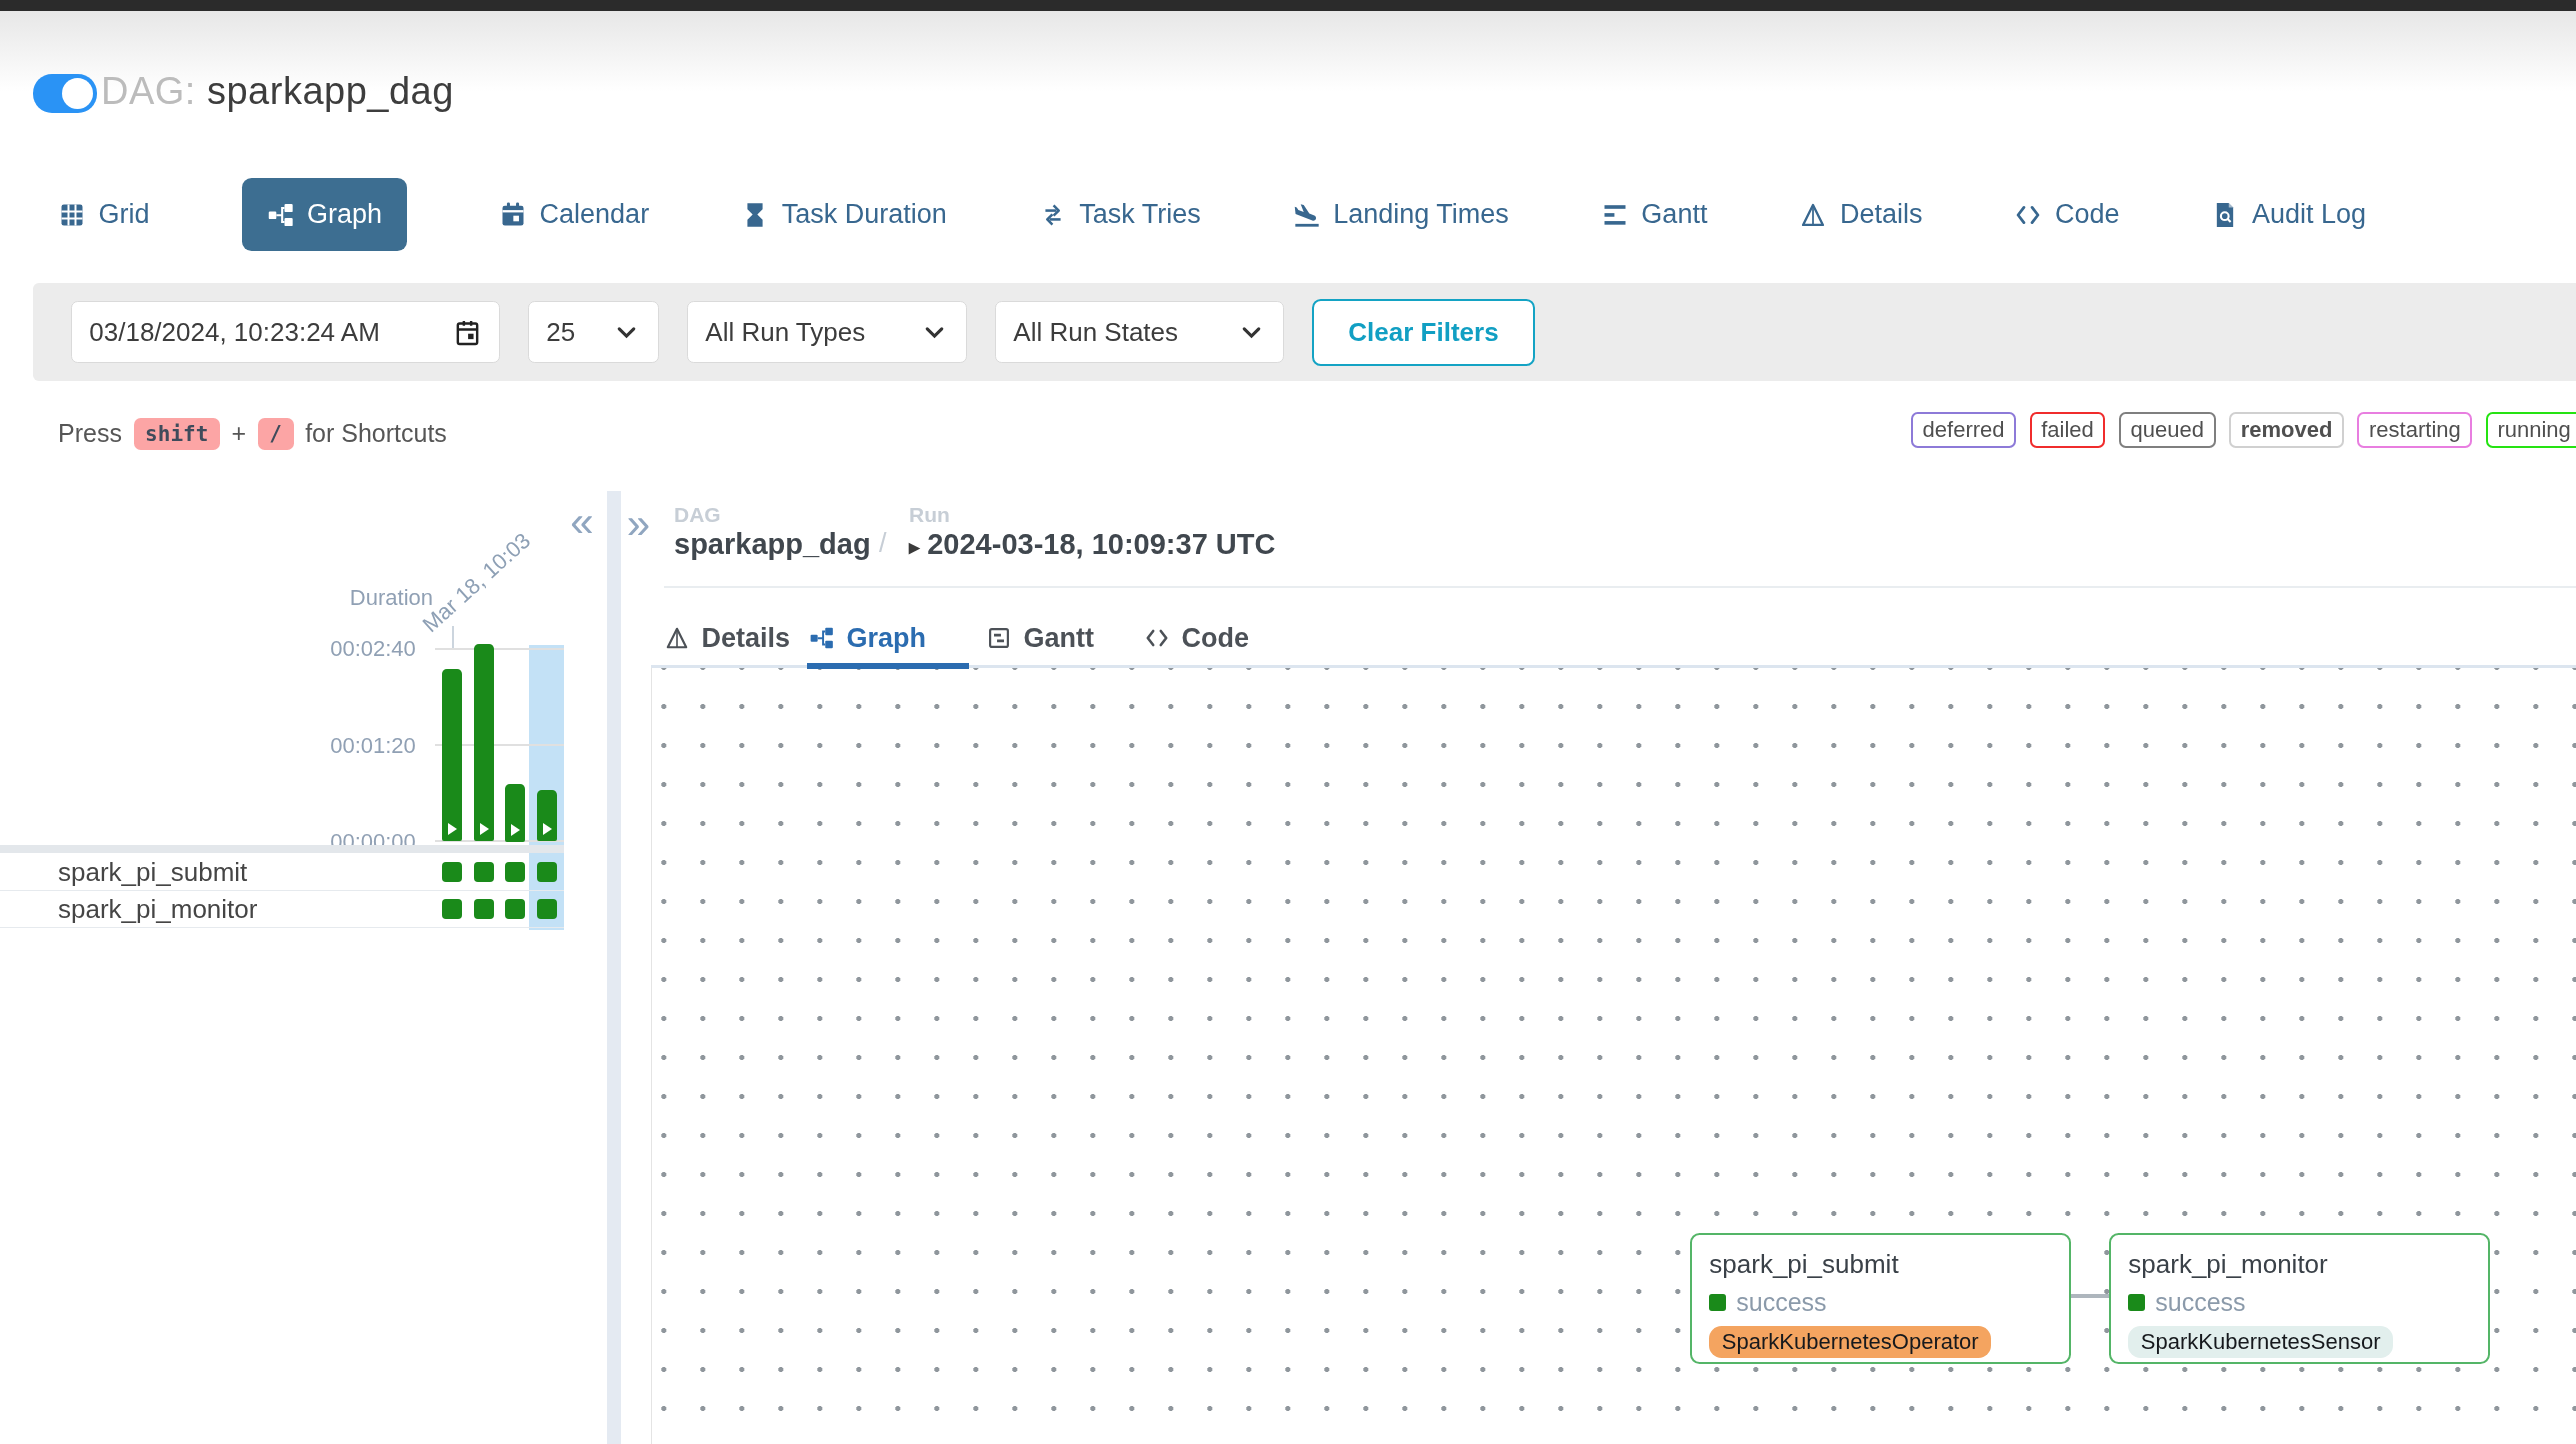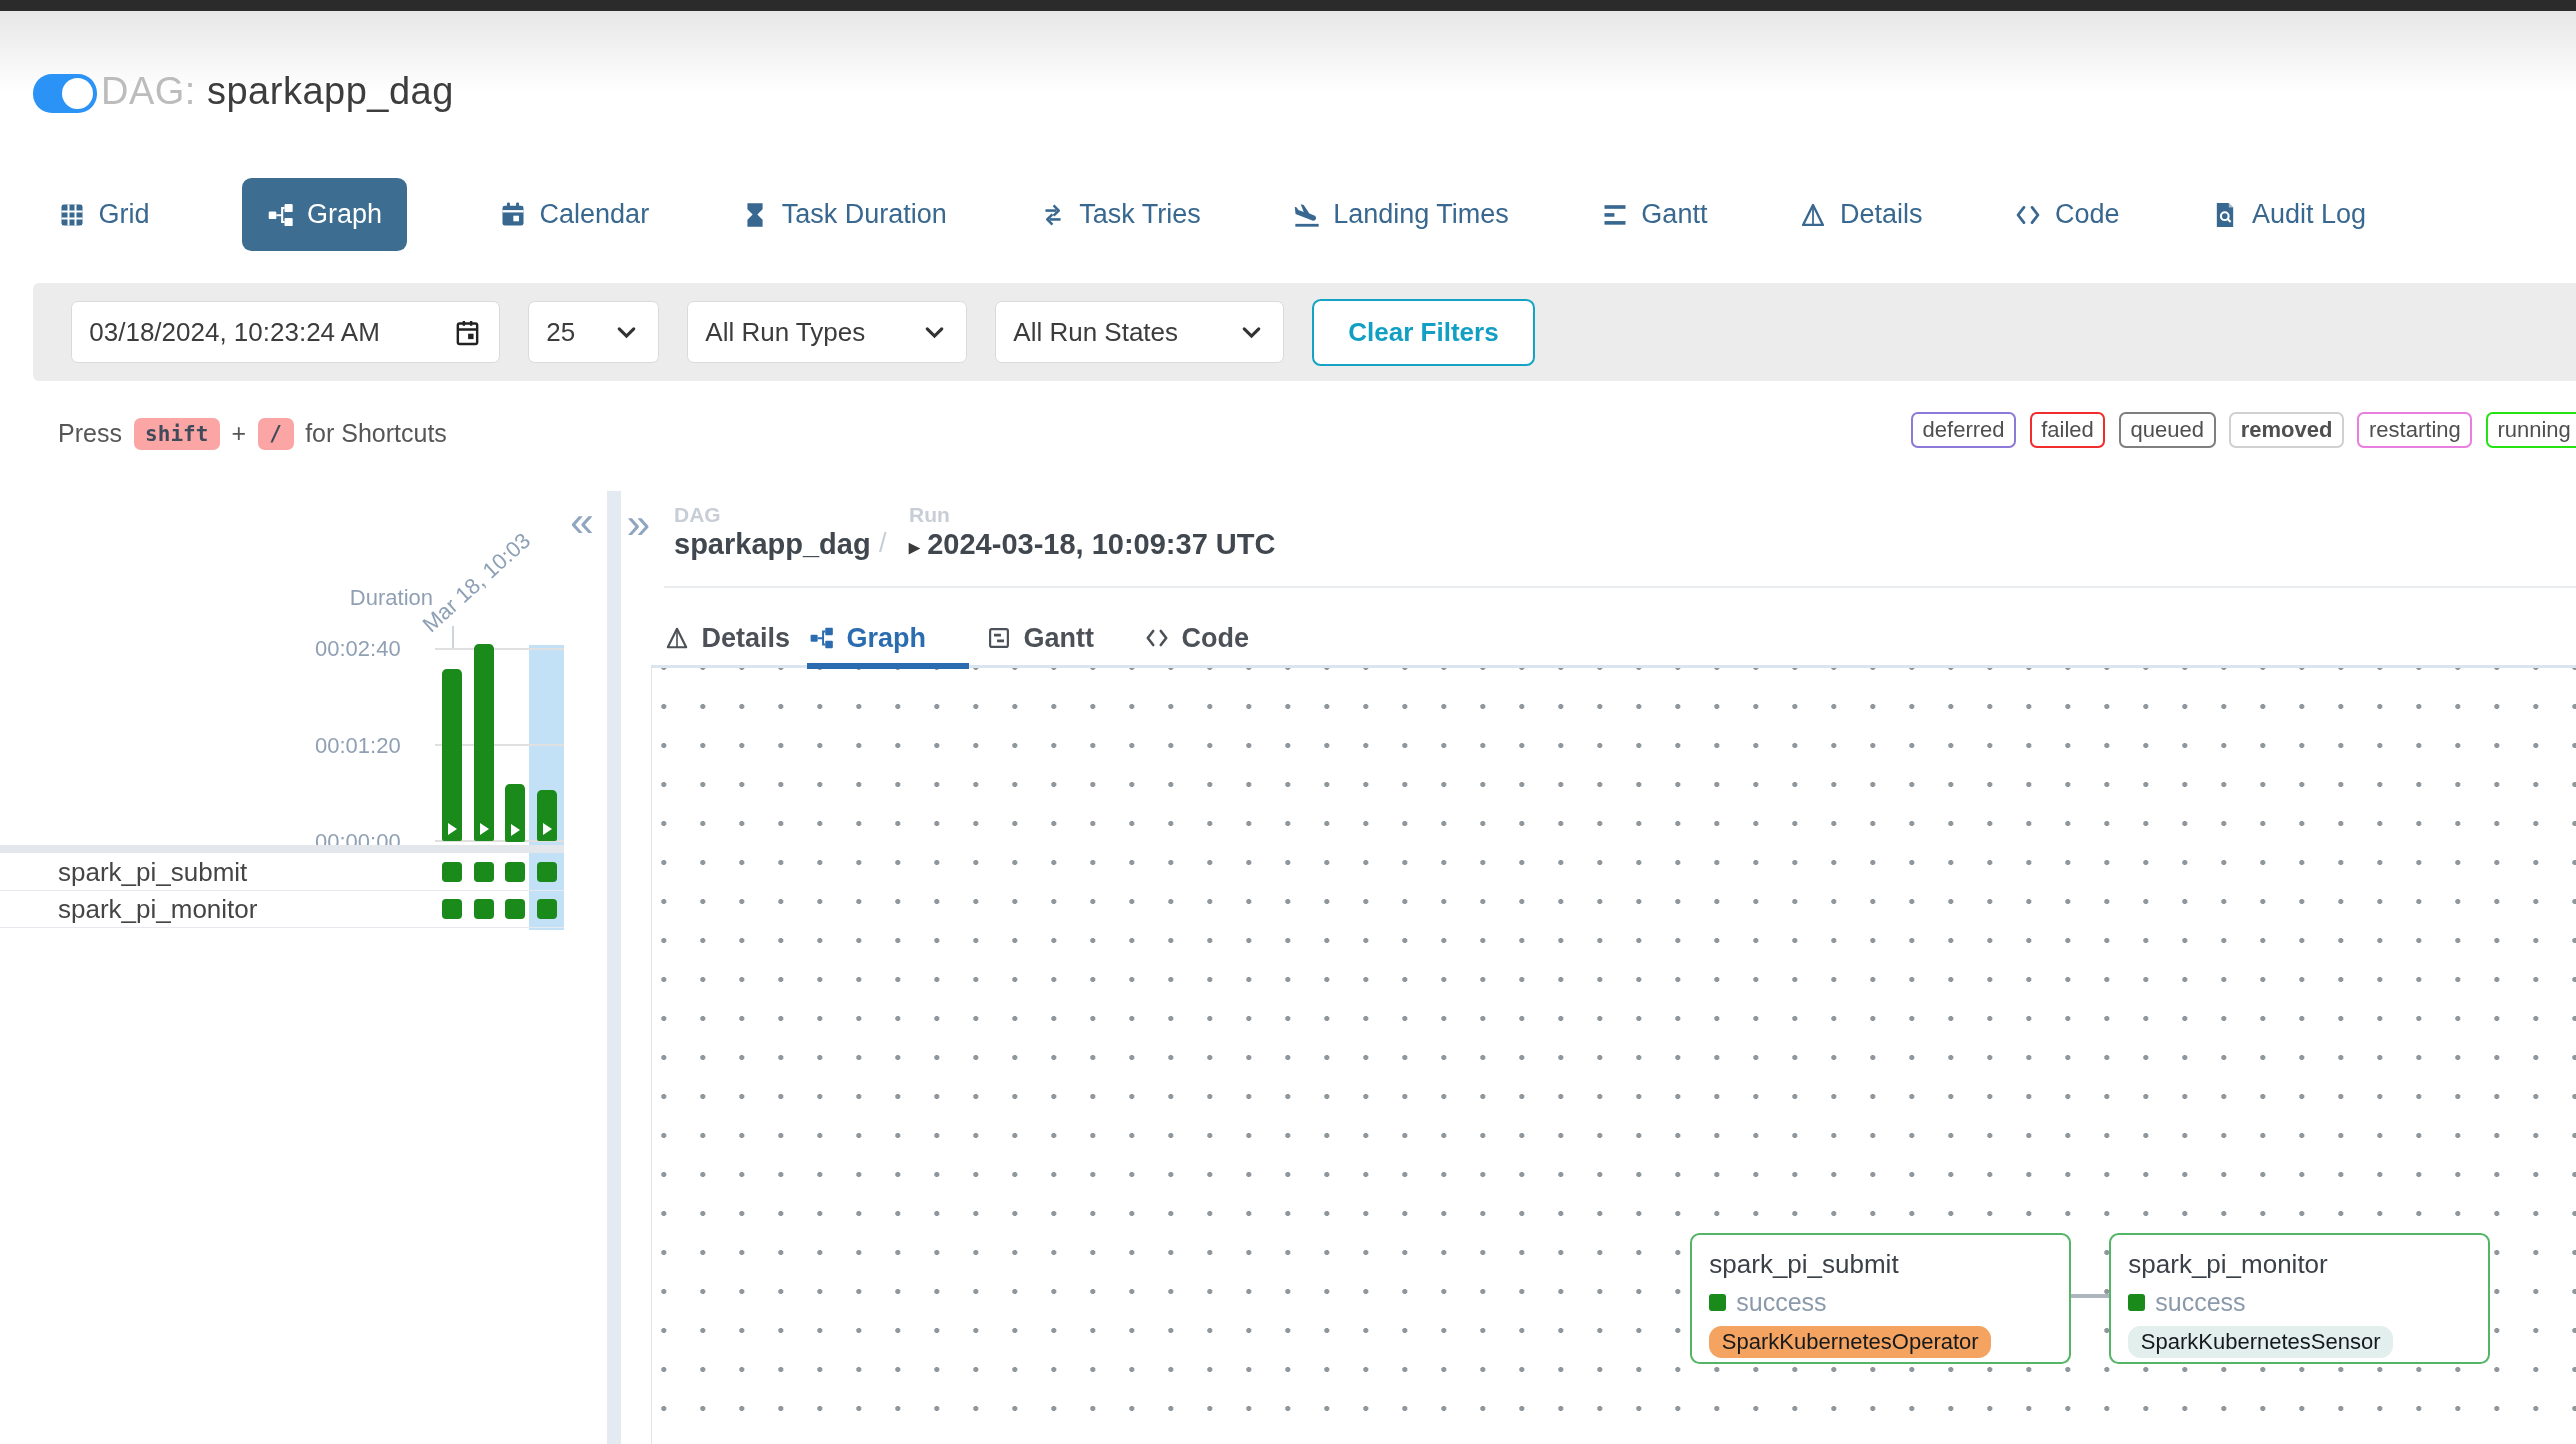--- a/index.html
+++ b/index.html
@@ -46,21 +46,21 @@
   .badge { border:2.9px solid #999; border-radius:6.7px; background:#fff; padding:2.9px 9.6px;
     font-size:22px; color:#4f4f4f; cursor:pointer; }
 
   
   .left-panel { position:absolute; left:0; top:491px; width:607px; height:954px; background:#fff; }
   .collapse-btn { position:absolute; right:13.5px; top:9.6px; font-size:42px; color:#90a6c0; background:none; border:none; cursor:pointer; line-height:1; }
   .duration-label { position:absolute; left:337px; top:94px; width:96px; text-align:right; font-size:22px; color:#90a0b4; }
   .hover-date { position:absolute; left:435px; top:121px; width:183px; font-size:22px; color:#8ea0b5;
     transform:rotate(-42deg); transform-origin:left bottom; }
   .leader-line { position:absolute; left:452px; top:135px; width:1.9px; height:23px; background:#ccd5de; }
-  .tick-label { position:absolute; width:116px; left:315px; text-align:left; font-size:22px; color:#90a0b4; line-height:27px; }
+  .tick-label { position:absolute; width:116px; left:315px; text-align:center; font-size:22px; color:#90a0b4; line-height:27px; }
   .grid-line { position:absolute; left:435px; width:129px; height:1.9px; background:#e0e0e0; }
   .run-highlight { position:absolute; left:529px; top:154px; width:35px; height:285px; background:#c3e1f6; }
   .bar { position:absolute; width:20px; background:#1a8a1a; border-radius:4.8px 4.8px 1.9px 1.9px; cursor:pointer; z-index:2; }
   .bar .play { position:absolute; bottom:5.8px; left:5.8px; width:0; height:0;
     border-top:6.7px solid transparent; border-bottom:6.7px solid transparent; border-left:9.6px solid #fff; }
   .row-band { position:absolute; left:0; top:354px; width:564px; height:7.7px; background:#e3e7eb; }
   .task-row { position:absolute; left:0; width:564px; height:38px; border-bottom:1.9px solid #e6eaee; }
   .task-row .task-label { position:absolute; left:58px; top:0; line-height:38px; font-size:26px; color:#454545; }
   .ti-square { position:absolute; top:8.7px; width:20px; height:20px; border-radius:3.9px; background:#1a8a1a; cursor:pointer; z-index:2; }
 

